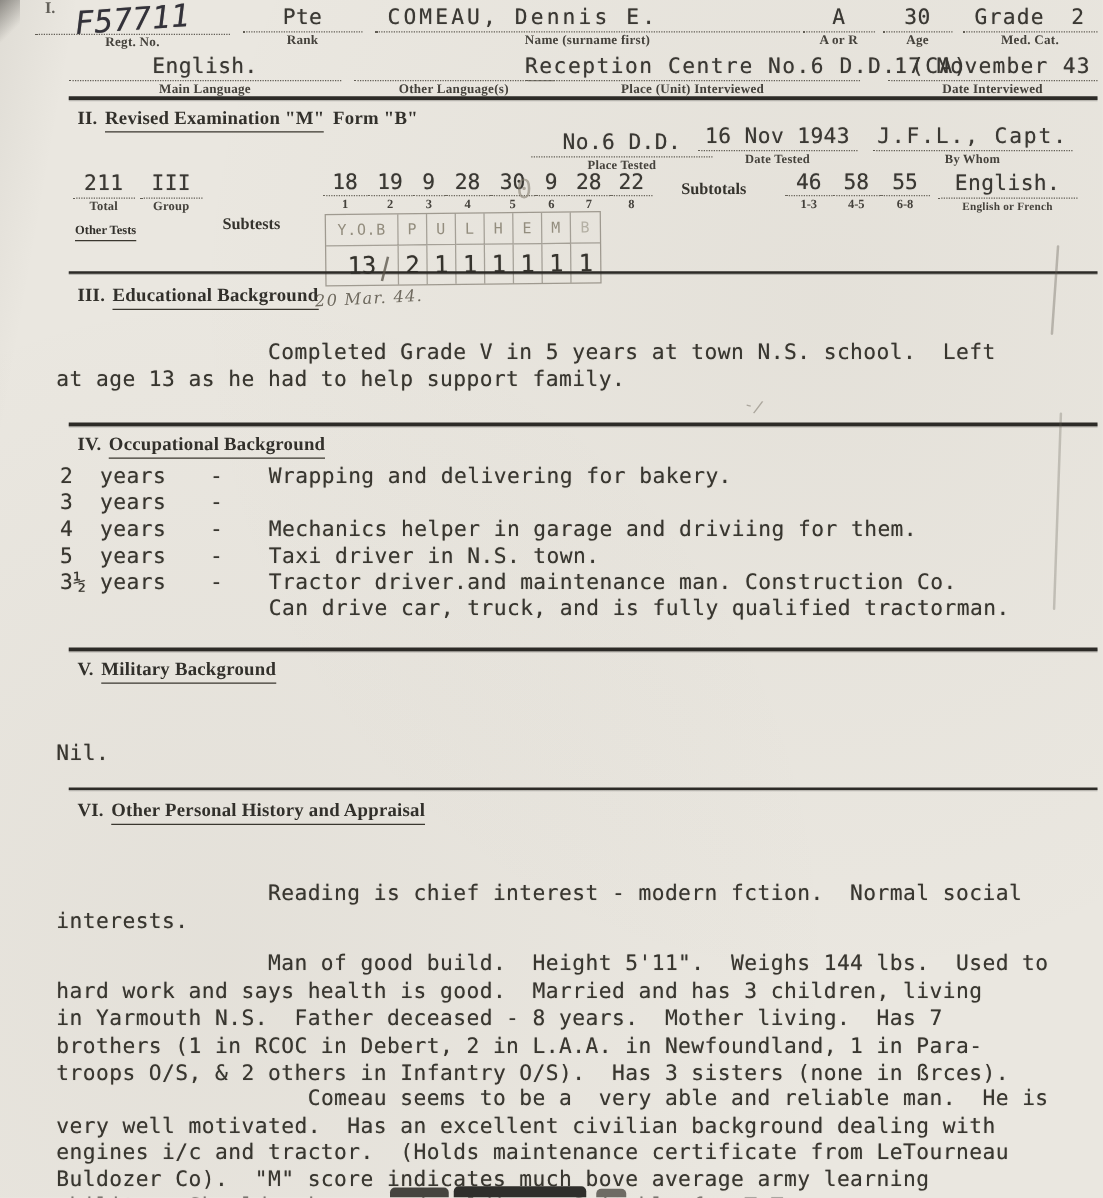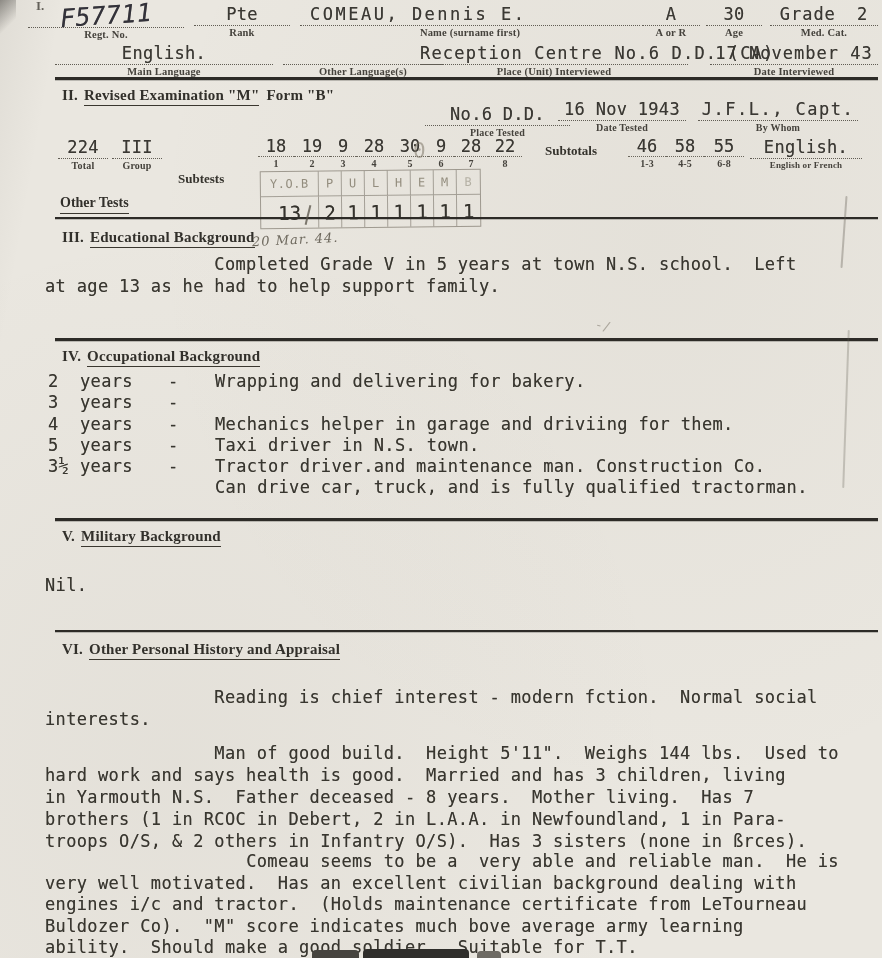--- a/index.html
+++ b/index.html
@@ -27,38 +27,38 @@
   
   .sec-h{position:absolute;font-family:"Liberation Serif",serif;font-weight:bold;font-size:15px;
     color:#32302b;letter-spacing:0.2px;white-space:nowrap;}
   .sec-h .sec-num{margin-right:6px;}
   .sec-h .sec-title{border-bottom:1.8px solid #3a372f;padding-bottom:1.5px;}
   .sec-h .sec-tail{margin-left:7px;}
   
   .rule{position:absolute;left:55px;width:823px;background:#2d2b27;box-shadow:0 1px 0 rgba(45,43,39,0.25);}
   
   .para{position:absolute;white-space:pre-wrap;font-size:17px;line-height:22px;letter-spacing:0.35px;
-    font-family:"DejaVu Sans Mono",monospace;color:#38362f;text-shadow:0 0 0.6px rgba(45,42,38,0.5);}
+    font-family:"DejaVu Sans Mono",monospace;color:#38362f;text-shadow:0 0 0.6px rgba(45,42,38,0.5);margin-top:18px;}
   
   .score-row{position:absolute;display:flex;}
   .st-cell{display:flex;flex-direction:column;align-items:center;}
   .st-val{display:block;width:100%;text-align:center;font-size:17px;line-height:19px;
     border-bottom:1.5px dotted #6a665c;text-shadow:0 0 0.6px rgba(45,42,38,0.55);}
   .st-idx{font-family:"Liberation Serif",serif;font-weight:bold;font-size:10px;line-height:11px;color:#45423c;margin-top:1px;}
   
   .ot-grid{position:absolute;left:260px;top:170px;transform:rotate(-0.6deg);
     display:grid;grid-template-columns:58px repeat(7,23px);
     border:1.6px solid rgba(110,104,92,0.6);}
   .ot-cell{border-right:1.4px solid rgba(110,104,92,0.55);display:flex;align-items:center;justify-content:center;}
   .ot-cell:nth-child(8n){border-right:none;}
   .ot-head{height:24px;border-bottom:1.4px solid rgba(110,104,92,0.55);
     font-size:12px;color:#938d7e;letter-spacing:0.5px;}
   .ot-valcell{height:31px;font-size:19px;color:#35332d;text-shadow:0 0 0.6px rgba(45,42,38,0.6);}
   .ot-label{position:absolute;left:60px;top:179px;font-family:"Liberation Serif",serif;font-weight:bold;
-    font-size:14px;color:#32302b;border-bottom:1.6px solid #3a372f;padding-bottom:2px;margin-top:16px;}
+    font-size:10px;color:#32302b;border-bottom:1.6px solid #3a372f;padding-bottom:2px;}
   .inline-lbl{position:absolute;font-family:"Liberation Serif",serif;font-weight:bold;font-size:13px;color:#35332d;}
   
   .occ-list{position:absolute;left:48px;top:371px;width:822px;}
   .occ-row{display:flex;height:21.3px;font-size:17px;line-height:21px;letter-spacing:0.35px;
     text-shadow:0 0 0.6px rgba(45,42,38,0.5);color:#38362f;}
   .occ-years{width:32px;}
   .occ-unit{width:88px;}
   .occ-sep{width:47px;}
   .occ-text{flex:1;white-space:nowrap;}
   
@@ -148,21 +148,21 @@
   <span class="dotline"></span>
   <span class="lbl" style="font-size:10px;">Date Tested</span>
 </div>
 <div class="field" style="left:698px;top:99px;width:160px;">
   <span class="val" style="letter-spacing:1.5px;">J.F.L., Capt.</span>
   <span class="dotline"></span>
   <span class="lbl" style="font-size:10px;">By Whom</span>
 </div>
 
 <div class="field" style="left:58px;top:137px;width:50px;">
-  <span class="val">224</span>
+  <span class="val">211</span>
   <span class="dotline"></span>
   <span class="lbl" style="font-size:10px;">Total</span>
 </div>
 <div class="field" style="left:112px;top:137px;width:50px;">
   <span class="val">III</span>
   <span class="dotline"></span>
   <span class="lbl" style="font-size:10px;">Group</span>
 </div>
 
 <div class="inline-lbl" style="left:178px;top:143px;margin-top:28px;">Subtests</div>

